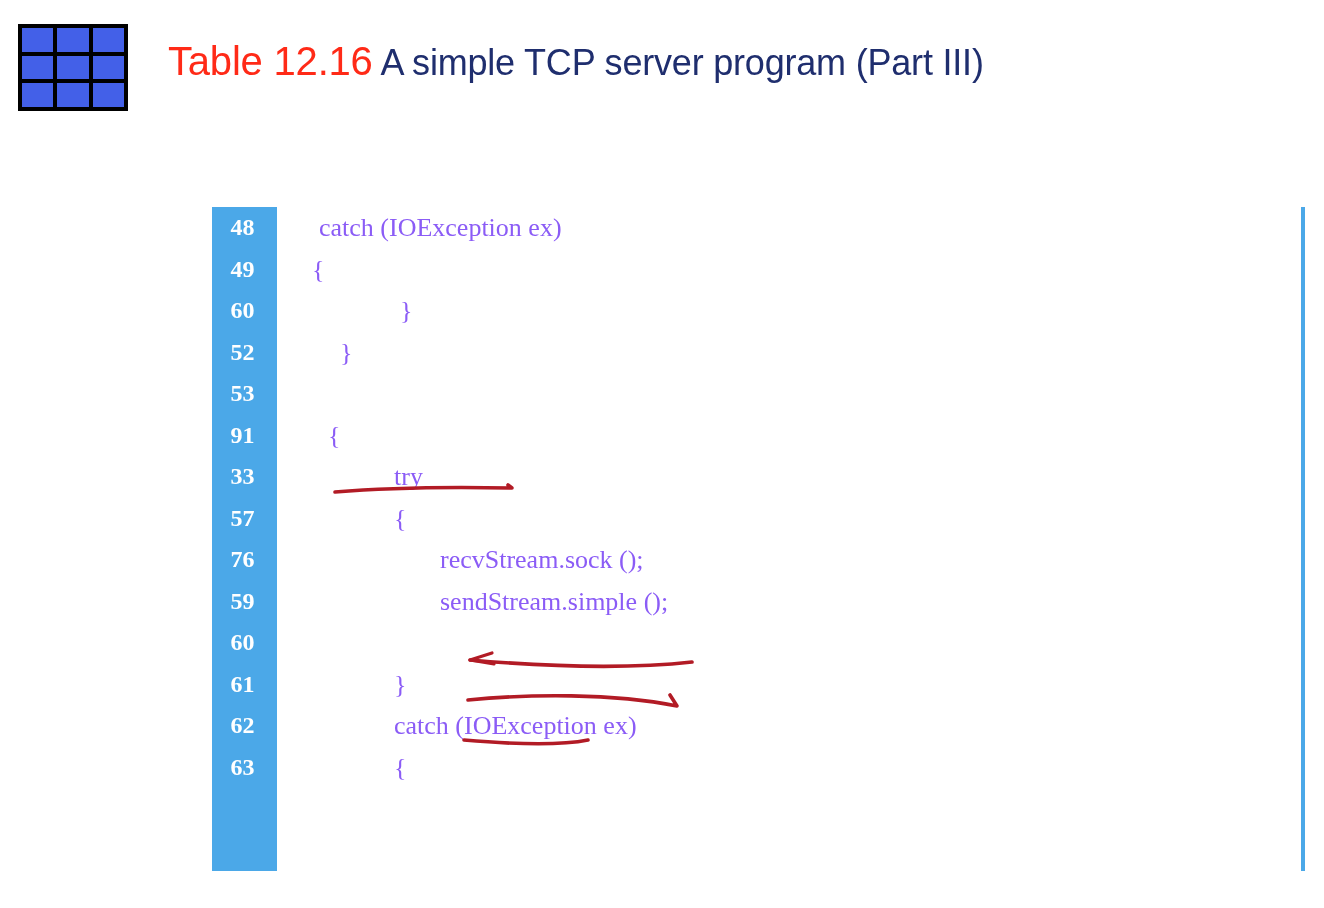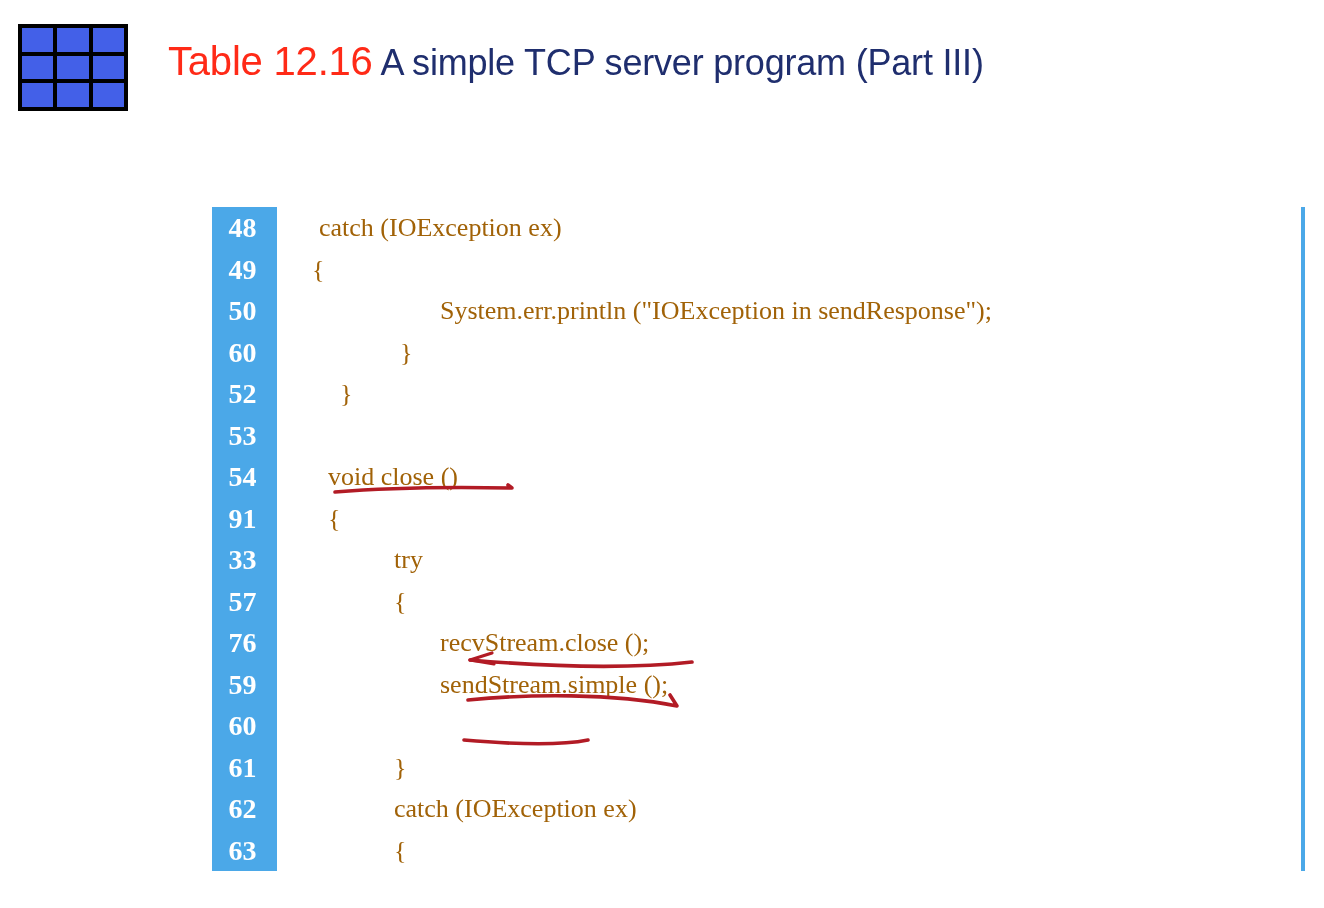--- a/index.html
+++ b/index.html
@@ -104,28 +104,28 @@
     position: absolute;
     left: 0;
     top: 0;
     width: 61px;
     height: 41.5px;
     line-height: 41.5px;
     text-align: center;
     color: #ffffff;
     font-family: "Liberation Serif", serif;
     font-weight: bold;
-    font-size: 28px;
+    font-size: 24px;
   }
   .line-code {
     position: absolute;
     top: 0;
     height: 41.5px;
     line-height: 41.5px;
-    color: #a16207;
+    color: #8b5cf6;
     font-family: "Liberation Serif", serif;
     font-weight: 400;
     font-size: 26px;
     white-space: pre;
   }
 
   
   .annotation-layer {
     position: absolute;
     left: 0;
@@ -163,54 +163,46 @@
     <div class="code-rows" id="code-rows">
         <div class="code-row">
           <span class="line-no">48</span>
           <span class="line-code" style="left: 107px;">catch (IOException ex)</span>
         </div>
         <div class="code-row">
           <span class="line-no">49</span>
           <span class="line-code" style="left: 100px;">{</span>
         </div>
         <div class="code-row">
-          <span class="line-no">50</span>
-          <span class="line-code" style="left: 228px;">System.err.println ("IOException in sendResponse");</span>
-        </div>
-        <div class="code-row">
           <span class="line-no">60</span>
           <span class="line-code" style="left: 188px;">}</span>
         </div>
         <div class="code-row">
           <span class="line-no">52</span>
           <span class="line-code" style="left: 128px;">}</span>
         </div>
         <div class="code-row">
           <span class="line-no">53</span>
           <span class="line-code" style="left: 100px;"></span>
         </div>
         <div class="code-row">
-          <span class="line-no">54</span>
-          <span class="line-code" style="left: 116px;">void close ()</span>
-        </div>
-        <div class="code-row">
           <span class="line-no">91</span>
           <span class="line-code" style="left: 116px;">{</span>
         </div>
         <div class="code-row">
           <span class="line-no">33</span>
           <span class="line-code" style="left: 182px;">try</span>
         </div>
         <div class="code-row">
           <span class="line-no">57</span>
           <span class="line-code" style="left: 182px;">{</span>
         </div>
         <div class="code-row">
           <span class="line-no">76</span>
-          <span class="line-code" style="left: 228px;">recvStream.close ();</span>
+          <span class="line-code" style="left: 228px;">recvStream.sock ();</span>
         </div>
         <div class="code-row">
           <span class="line-no">59</span>
           <span class="line-code" style="left: 228px;">sendStream.simple ();</span>
         </div>
         <div class="code-row">
           <span class="line-no">60</span>
         </div>
         <div class="code-row">
           <span class="line-no">61</span>

